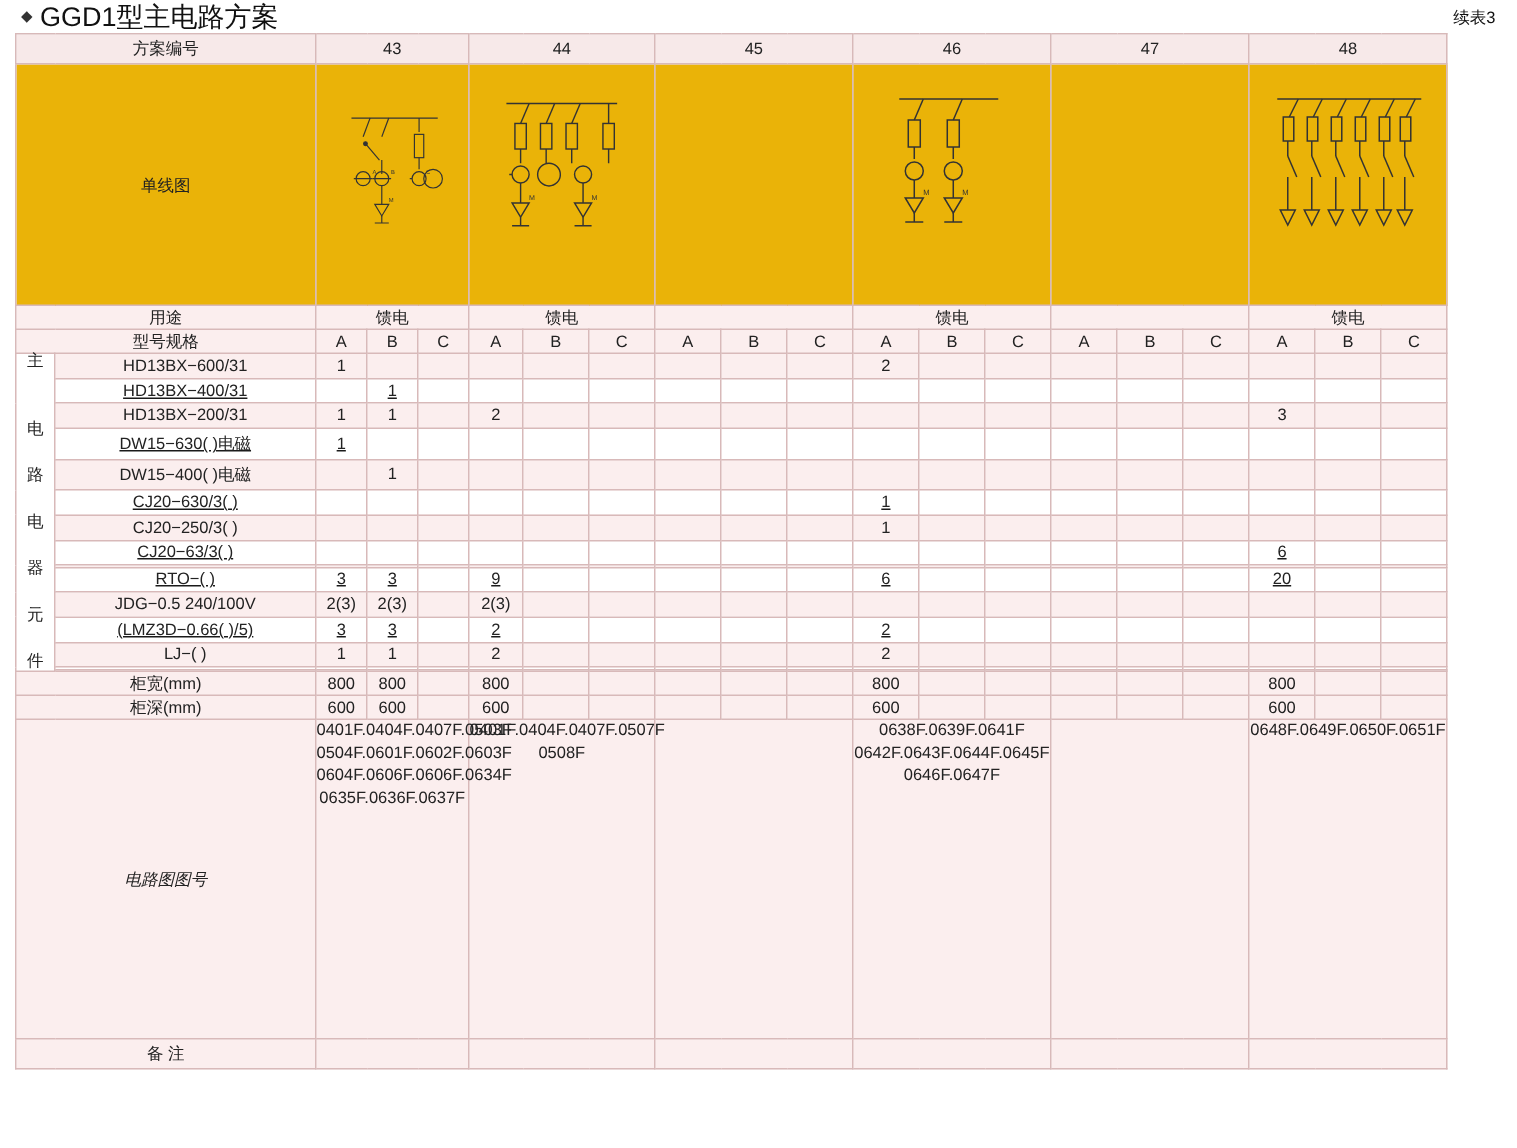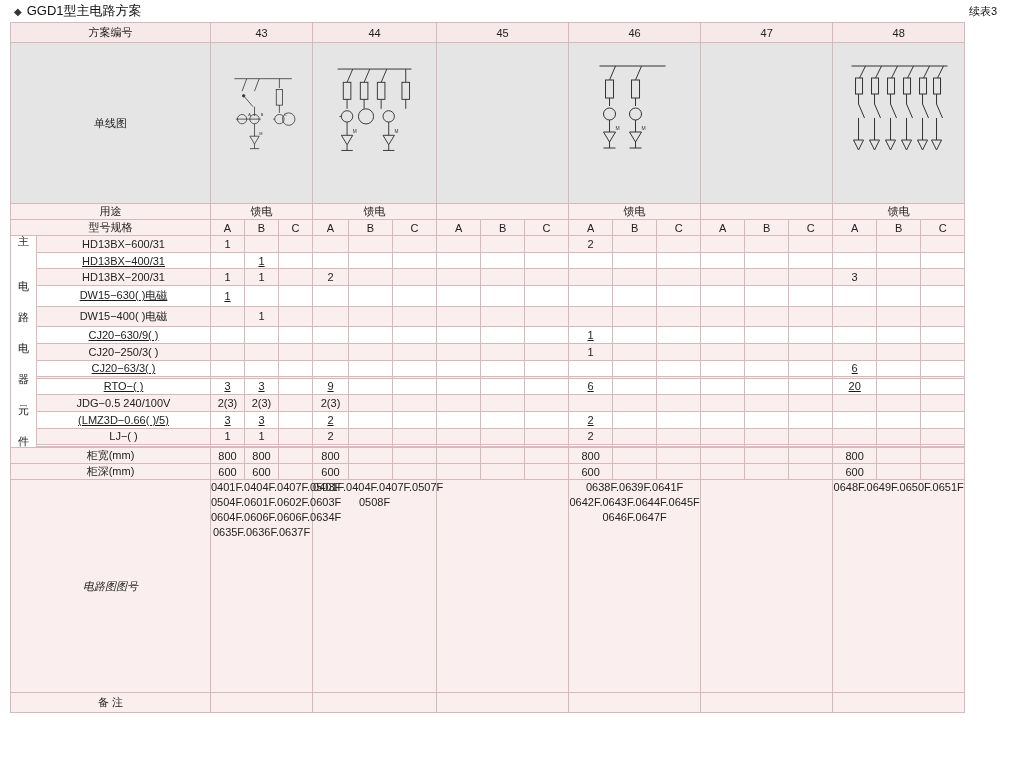--- a/index.html
+++ b/index.html
@@ -13,21 +13,21 @@
   }
   .page{position:relative;width:1011px;height:765px;box-sizing:border-box;padding:0 10px;}
 
   
   .titlebar{
     position:relative;height:22px;
     display:flex;align-items:center;
     padding:0 4px;
   }
   .titlebar .diamond{font-size:10px;margin-right:5px;color:#333;}
-  .titlebar .ttl{font-size:13px;color:#111;}
+  .titlebar .ttl{font-size:18px;color:#111;}
   .titlebar .cont{position:absolute;right:4px;top:4px;font-size:11px;color:#111;}
 
   
   table.main{
     border-collapse:collapse;
     width:784px;
     table-layout:fixed;
   }
   table.main td,table.main th{
     border:1px solid #d8b9b9;
@@ -35,21 +35,21 @@
     font-weight:normal;
     font-size:11px;
     text-align:center;
     vertical-align:middle;
     color:#222;
   }
   .hdr td{background:#f7e9e9;height:19px;font-size:11.5px;}
   .rowpink{background:#fbeeee;}
   .rowwhite{background:#ffffff;text-decoration:underline;}
   .lbl{text-align:left;padding-left:8px;}
-  .schem-row td{height:160px;background:#e5e5e5;}
+  .schem-row td{height:160px;background:#eab308;}
 
   
   .vlabel{
     width:26px;
     background:#ffffff;
     font-size:11.5px;
     line-height:1.0;
   }
   .vlabel span{display:block;}
 
@@ -413,21 +413,21 @@
       <td></td>
       <td></td>
       <td></td>
       <td></td>
       <td></td>
       <td></td>
       <td></td>
     </tr>
 
     <tr class="rowwhite">
-      <td class="lbl">CJ20−630/9( )</td>
+      <td class="lbl">CJ20−630/3( )</td>
       <td></td>
       <td></td>
       <td></td>
       <td></td>
       <td></td>
       <td></td>
       <td></td>
       <td></td>
       <td></td>
       <td>1</td>

